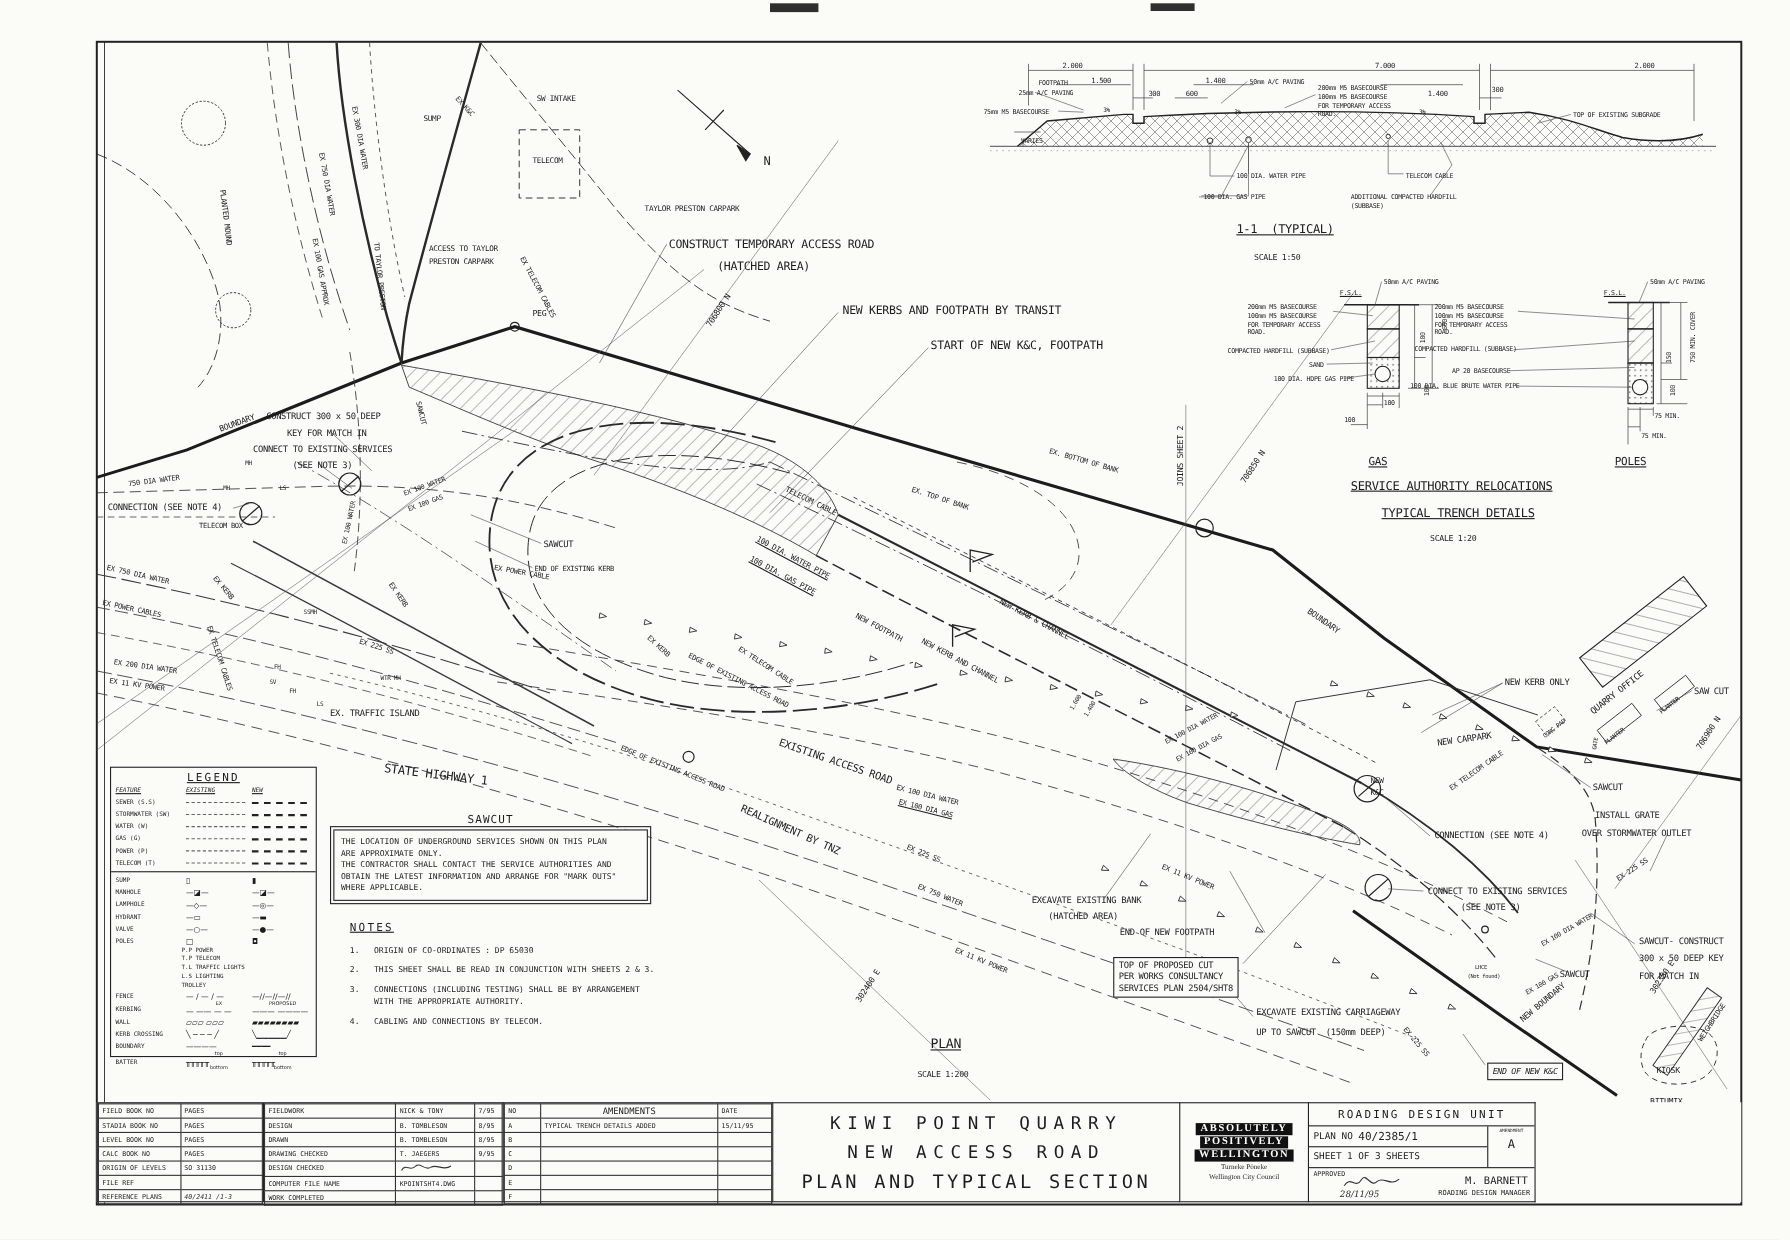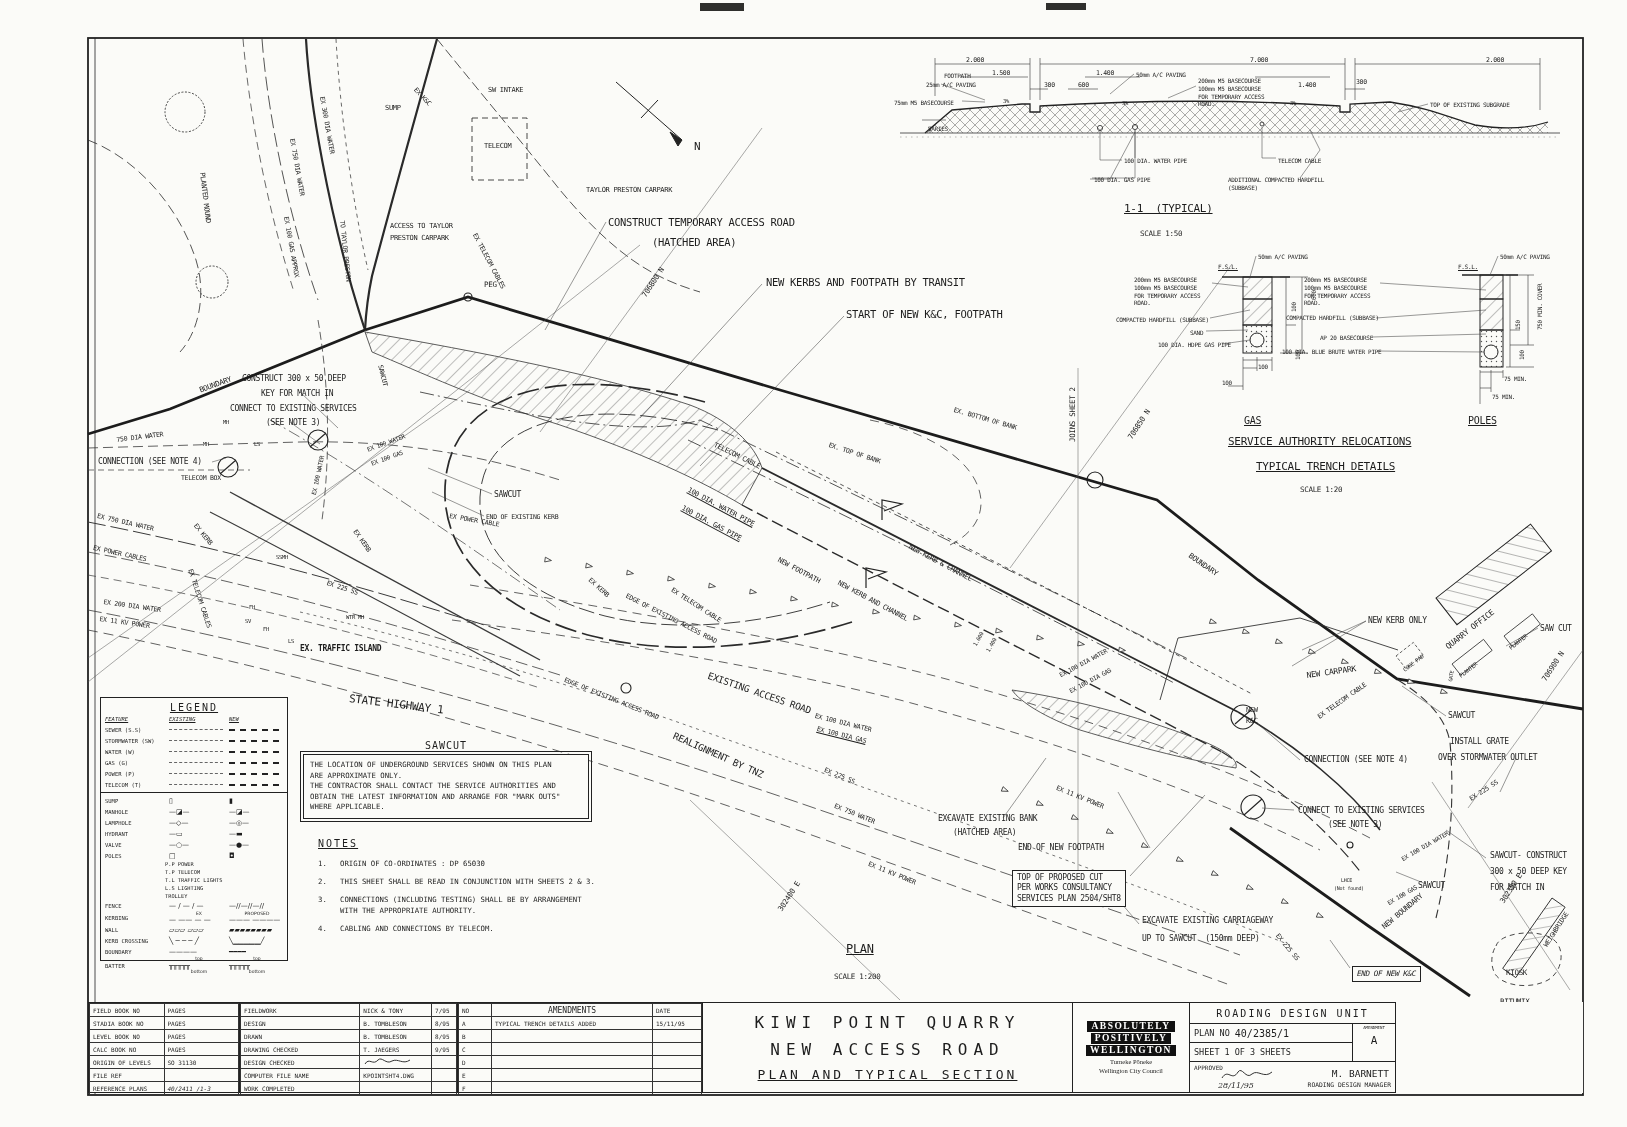--- a/index.html
+++ b/index.html
@@ -41,21 +41,21 @@
     white-space:pre-line;}
   
   #bottom{position:absolute;left:88px;top:1002px;width:1495px;height:91px;display:flex;background:#fbfbf8;}
   .bx{border:1.2px solid #222;box-sizing:border-box;height:91px;}
   table.tb{border-collapse:collapse;width:100%;height:100%;table-layout:fixed;}
   table.tb td{border:0.8px solid #333;font-size:6px;padding:0 3px;white-space:nowrap;overflow:hidden;
     font-family:"DejaVu Sans Mono",monospace;}
   .hand{font-family:"DejaVu Serif",serif;font-style:italic;font-size:8px;color:#2b2b2b;}
   #title-box{display:flex;flex-direction:column;align-items:center;justify-content:center;gap:8px;}
   #title-box .t1{font-size:16px;letter-spacing:6px;}
-  #title-box .t3{font-size:13px;letter-spacing:3px;text-decoration:underline;}
+  #title-box .t3{font-size:17px;letter-spacing:3px;}
   #logo-box{display:flex;flex-direction:column;align-items:center;justify-content:center;
     font-family:"Liberation Serif",serif;}
   .logo-line{background:#111;color:#fff;font-weight:bold;font-size:9.5px;letter-spacing:1.5px;
     padding:0.5px 4px;margin:0.5px 0;}
   .logo-sub{font-size:6.5px;line-height:1.25;text-align:center;margin-top:2px;}
   #citydesign-box{display:flex;flex-direction:column;align-items:center;justify-content:center;
     font-family:"Liberation Serif",serif;}
   #citydesign-box .cd1{font-size:17px;font-weight:bold;letter-spacing:3px;border-bottom:1.6px solid #111;padding:0 6px 1px;}
   #citydesign-box .cd2{font-size:8px;letter-spacing:1px;border-bottom:1px solid #111;margin-top:6px;}
   #roading-box{display:flex;flex-direction:column;}
@@ -364,21 +364,21 @@
       <div class="ann" style="left: 390px; top: 234px; font-size: 7px;">PRESTON CARPARK</div>
       <div class="ann" style="left: 484px; top: 280px; font-size: 7.5px;">PEG</div>
       <div class="ann" style="left: 694px; top: 140px; font-size: 11px;">N</div>
       <div class="ann" style="left: 608px; top: 216px; font-size: 10.5px;">CONSTRUCT TEMPORARY ACCESS ROAD</div>
       <div class="ann" style="left: 652px; top: 236px; font-size: 10.5px;">(HATCHED AREA)</div>
       <div class="ann" style="left: 640px; top: 294px; font-size: 7.5px; transform: rotate(-57deg);">706800 N</div>
       <div class="ann" style="left: 766px; top: 276px; font-size: 10.5px;">NEW KERBS AND FOOTPATH BY TRANSIT</div>
       <div class="ann" style="left: 846px; top: 308px; font-size: 10.5px;">START OF NEW K&amp;C, FOOTPATH</div>
       <div class="ann" style="left: 494px; top: 490px; font-size: 8px;">SAWCUT</div>
       <div class="ann" style="left: 486px; top: 513px; font-size: 6.5px;">END OF EXISTING KERB</div>
-      <div class="ann" style="left: 300px; top: 644px; font-size: 8px; font-weight: bold;">EX. TRAFFIC ISLAND</div>
+      <div class="ann" style="left: 300px; top: 644px; font-size: 8px;">EX. TRAFFIC ISLAND</div>
       <div class="ann" style="left: 350px; top: 692px; font-size: 11px; transform: rotate(7deg);">STATE HIGHWAY 1</div>
       <div class="ann" style="left: 358px; top: 528px; font-size: 6.5px; transform: rotate(55deg);">EX KERB</div>
       <div class="ann" style="left: 592px; top: 576px; font-size: 6.5px; transform: rotate(42deg);">EX KERB</div>
       <div class="ann" style="left: 450px; top: 512px; font-size: 6.5px; transform: rotate(10deg);">EX POWER CABLE</div>
       <div class="ann" style="left: 628px; top: 592px; font-size: 6.5px; transform: rotate(27deg);">EDGE OF EXISTING ACCESS ROAD</div>
       <div class="ann" style="left: 566px; top: 676px; font-size: 6.5px; transform: rotate(22deg);">EDGE OF EXISTING ACCESS ROAD</div>
       <div class="ann" style="left: 674px; top: 586px; font-size: 6.5px; transform: rotate(33deg);">EX TELECOM CABLE</div>
       <div class="ann" style="left: 710px; top: 670px; font-size: 9.5px; transform: rotate(19deg);">EXISTING ACCESS ROAD</div>
       <div class="ann" style="left: 816px; top: 712px; font-size: 6.5px; transform: rotate(14deg);">EX 100 DIA WATER</div>
       <div class="ann u" style="left: 818px; top: 725px; font-size: 6.5px; transform: rotate(14deg);">EX 100 DIA GAS</div>

